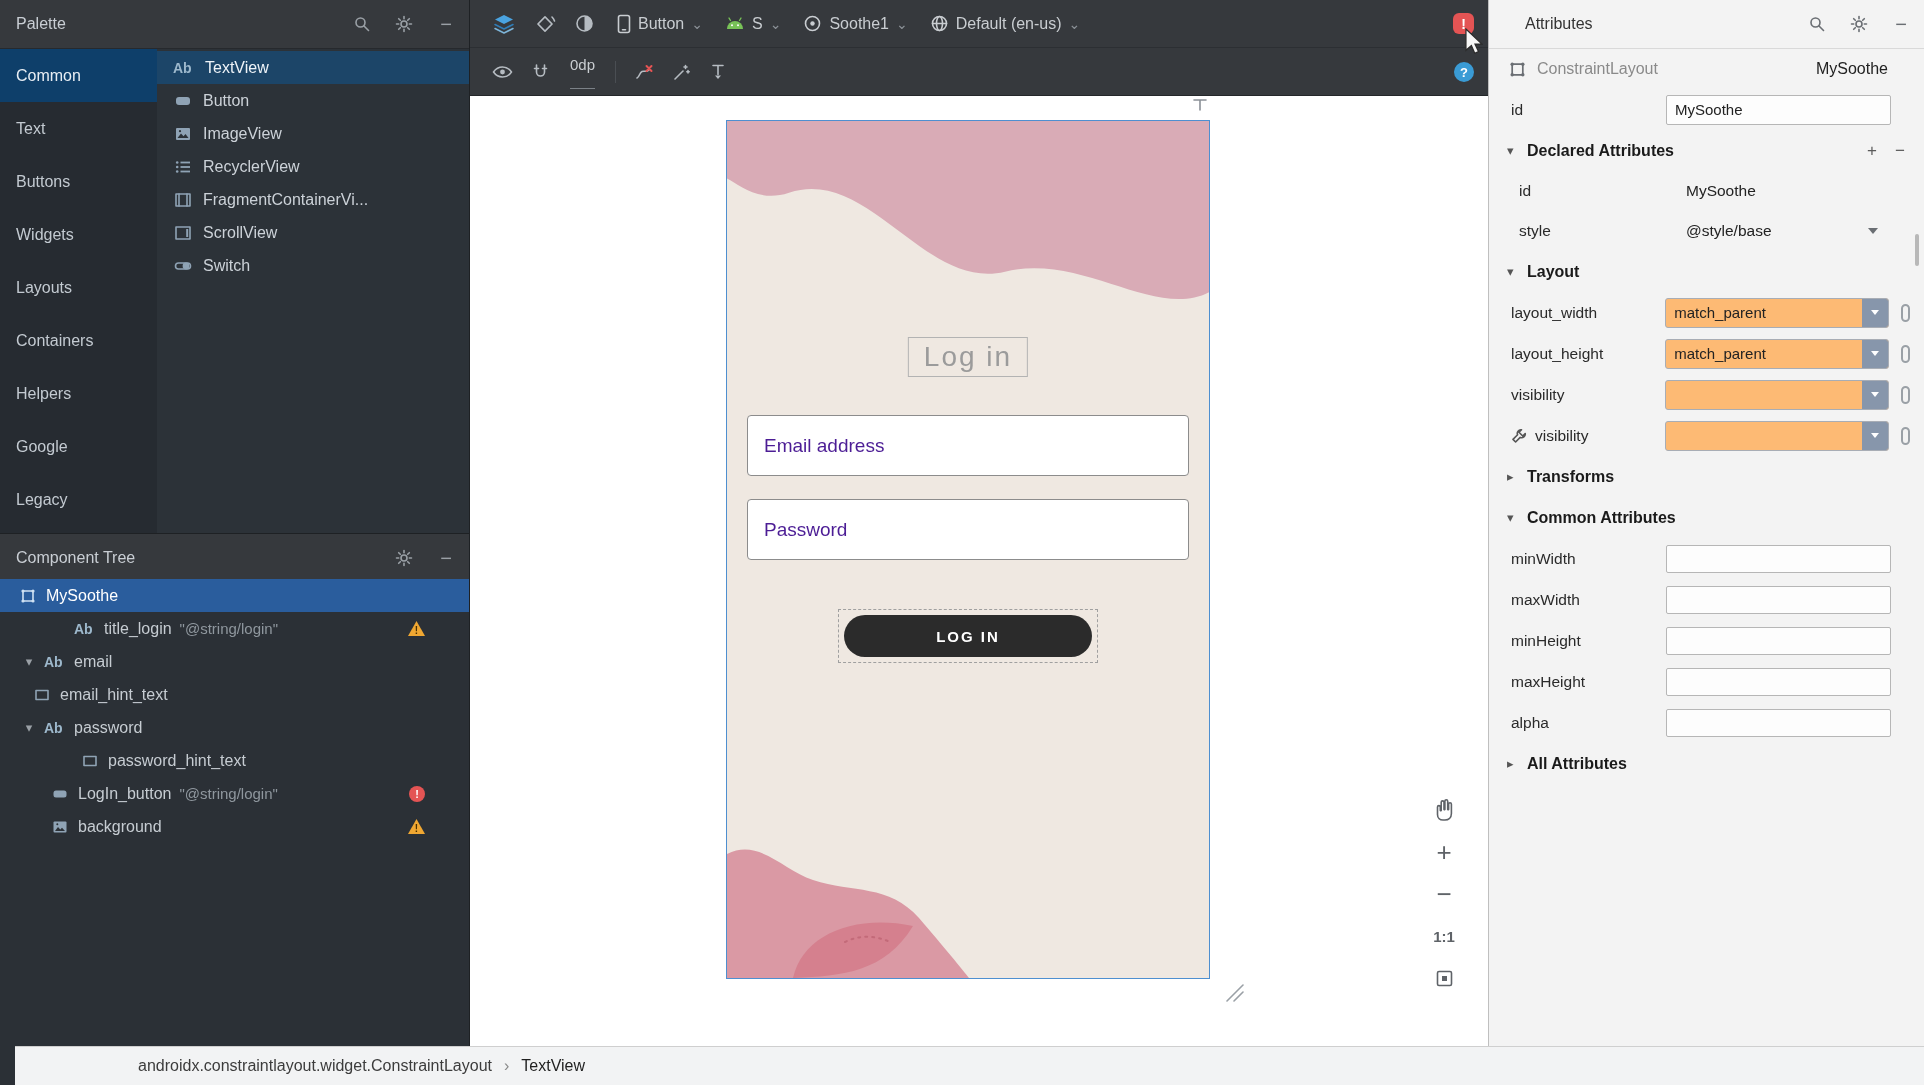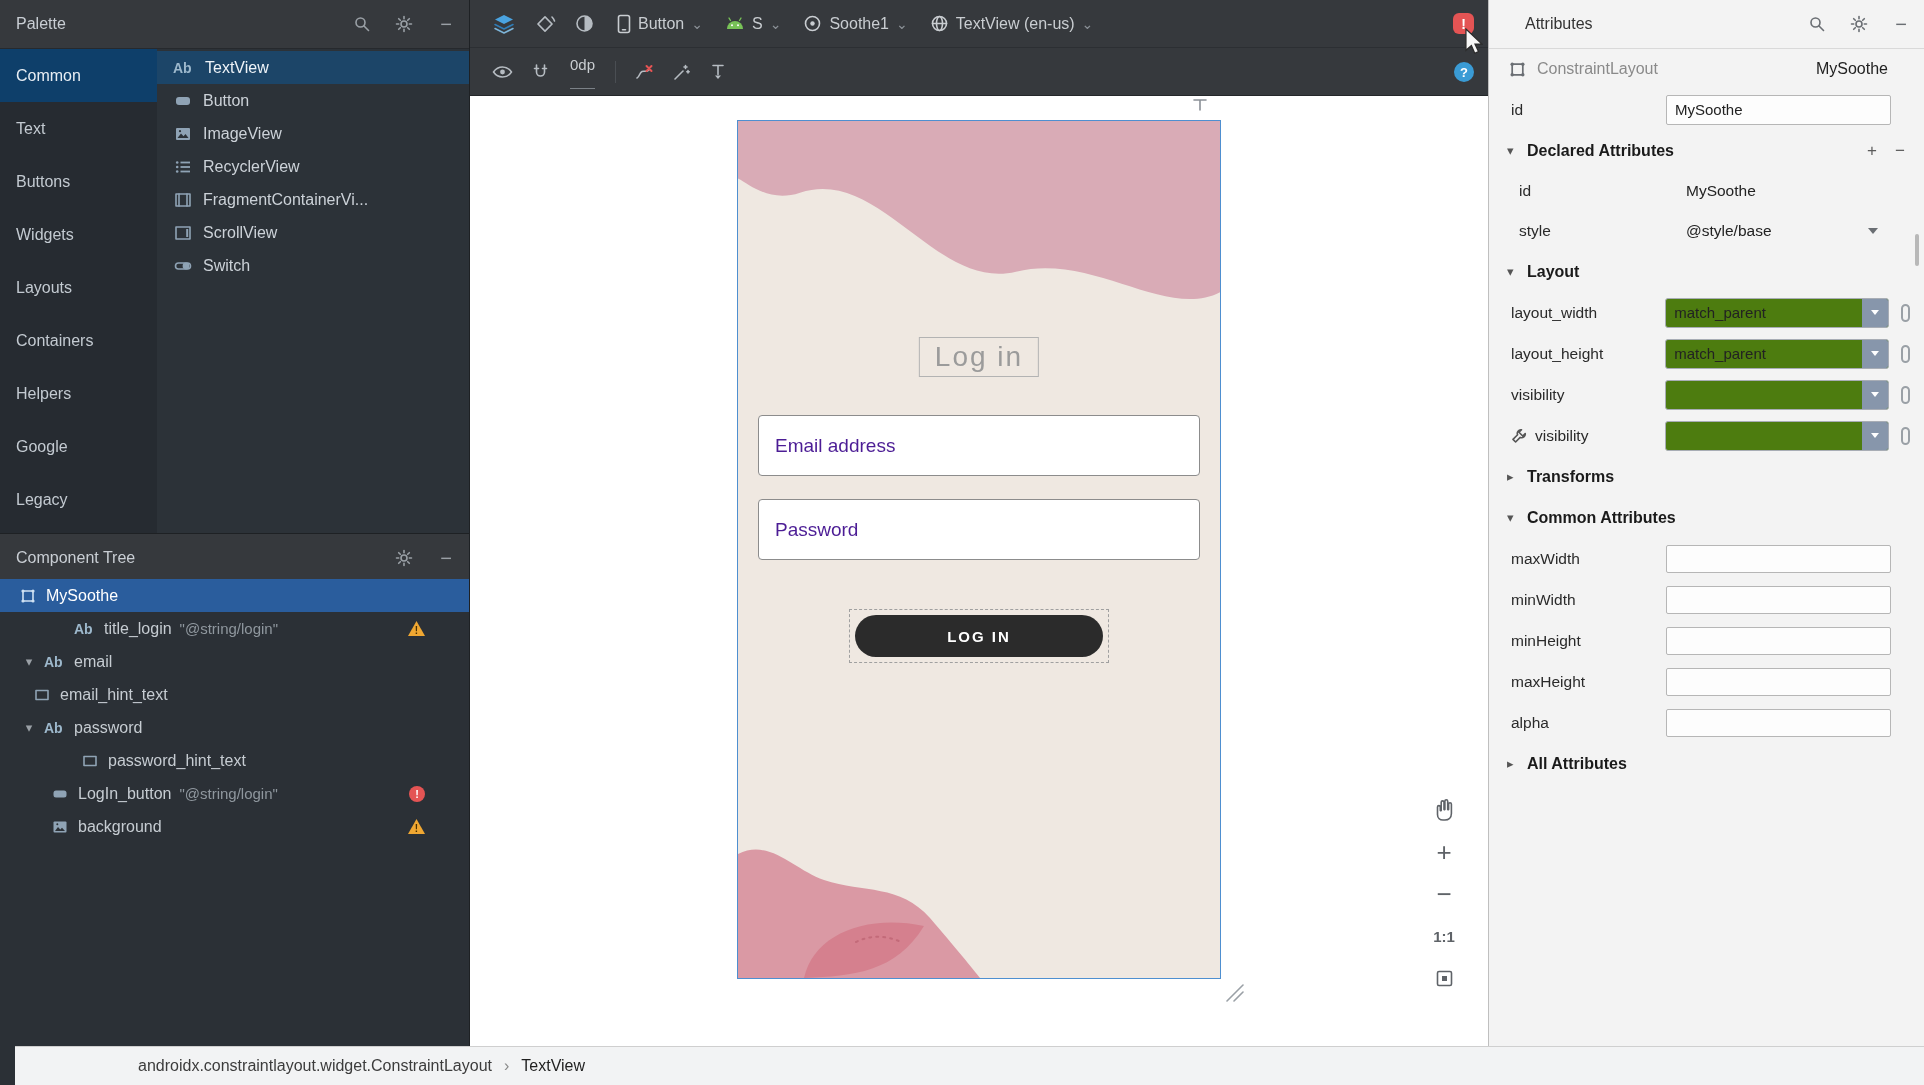--- a/index.html
+++ b/index.html
@@ -49,21 +49,21 @@
   #err-badge{margin-left:auto;margin-right:14px;width:21px;height:21px;border-radius:6px;background:#e45454;
     color:#fff;font-weight:bold;font-size:14px;display:flex;align-items:center;justify-content:center;cursor:pointer}
   #help-badge{margin-left:auto;margin-right:14px;width:20px;height:20px;border-radius:50%;background:#3a9bd5;
     color:#fff;font-size:13px;font-weight:bold;display:flex;align-items:center;justify-content:center;cursor:pointer}
   #margin-dd{margin-left:20px;border-bottom:1px solid #7b8187;padding-bottom:15px;cursor:pointer;font-size:15px}
   .vsep{width:1px;height:22px;background:#4a4e53;margin-left:20px}
   #cursor{position:absolute;left:995px;top:28px;z-index:60}
 
   
   #surface{position:absolute;left:470px;top:96px;width:1018px;height:950px;background:#ffffff}
-  #device{position:absolute;left:267px;top:24px;width:484px;height:859px;background:#efe8e1;
+  #device{position:absolute;left:256px;top:24px;width:484px;height:859px;background:#efe8e1;
     border:1px solid #4e8fd0;overflow:hidden}
   #blob-top{position:absolute;left:0;top:0;width:484px;height:205px;z-index:0}
   #blob-bottom{position:absolute;left:0;bottom:0;width:242px;height:152px;z-index:0}
   #title-sel{position:absolute;left:50%;transform:translateX(-50%);top:216px;z-index:2;
     border:1px solid #b3b3b3;padding:3px 15px;cursor:pointer}
   #title-sel span{color:#9b9b9b;font-size:28px;letter-spacing:2px}
   .efield{position:absolute;left:20px;right:20px;height:61px;background:#fff;border:1px solid #8c8c8c;
     border-radius:4px;display:flex;align-items:center;padding-left:16px;z-index:2;cursor:text}
   .efield span{color:#4c1d95;font-size:19px}
   #f-email{top:294px}
@@ -85,21 +85,21 @@
   #attrs-header{height:49px;display:flex;align-items:center;padding:0 14px 0 36px;border-bottom:1px solid #d9d9d9;color:#333}
   #attrs-header .hicons{color:#6a6e73}
   #comp-row{height:40px;display:flex;align-items:center;gap:10px;padding:0 36px 0 18px}
   #comp-type{color:#8a8a8a}
   #comp-id{margin-left:auto;color:#222}
   .arow{height:41px;display:flex;align-items:center;padding:0 14px 0 22px}
   .alabel{width:155px;font-size:15.5px;color:#2a2a2a;display:flex;align-items:center;gap:8px}
   .ain{width:225px;height:30px;border:1px solid #b6b6b6;border-radius:2px;background:#fdfdfd;
     padding:0 8px;font-size:15px;color:#222;font-family:inherit}
   .ain-sm{height:28px}
-  .combo{width:225px;height:30px;border:1px solid #a8adb5;border-radius:3px;background:#4d7c0f;
+  .combo{width:225px;height:30px;border:1px solid #a8adb5;border-radius:3px;background:#fdba74;
     display:flex;align-items:center;cursor:pointer}
   .combo-val{flex:1;padding-left:8px;font-size:15px;color:#222}
   .combo-btn{width:26px;height:100%;background:#8796ab;border-radius:0 2px 2px 0;display:flex;
     align-items:center;justify-content:center}
   .carrow{width:0;height:0;border-left:4.5px solid transparent;border-right:4.5px solid transparent;border-top:5.5px solid #fff}
   .tpill{width:9px;height:18px;border:2px solid #9aa0a6;border-radius:5px;margin-left:12px}
   .sect{height:41px;display:flex;align-items:center;gap:8px;padding:0 14px 0 18px;cursor:pointer}
   .schev{color:#555;font-size:13px;width:12px}
   .stitle{font-weight:bold;font-size:16px;color:#1a1a1a}
   .sicon{color:#5a5a5a;font-size:17px;width:20px;text-align:center;cursor:pointer}
@@ -361,21 +361,21 @@
         </svg>
       <span>Soothe1</span>
       <span class="chev">⌄</span>
     </span>
     <span class="chip">
       <svg width="19" height="19" viewBox="0 0 19 19" class="ico">
           <circle cx="9.5" cy="9.5" r="7" class="sic"></circle>
           <ellipse cx="9.5" cy="9.5" rx="3" ry="7" class="sic" stroke-width="1.2"></ellipse>
           <path d="M2.5 9.5h14" class="sic" stroke-width="1.2"></path>
         </svg>
-      <span>TextView (en-us)</span>
+      <span>Default (en-us)</span>
       <span class="chev">⌄</span>
     </span>
     <span id="err-badge">!</span>
   </div>
   <div class="tb-row" id="tb-row2">
     <span class="tbico">
         <svg width="21" height="18" viewBox="0 0 21 18">
           <path d="M1.5 9s3.5-5 9-5 9 5 9 5-3.5 5-9 5-9-5-9-5z" class="sic"></path>
           <circle cx="10.5" cy="9" r="2.4" fill="currentColor"></circle>
         </svg>
@@ -588,25 +588,25 @@
   <div class="sect">
     <span class="schev">▸</span>
     <span class="stitle">Transforms</span>
   </div>
 
   <div class="sect">
     <span class="schev">▾</span>
     <span class="stitle">Common Attributes</span>
   </div>
   <div class="arow">
+    <span class="alabel">minWidth</span>
+    <input class="ain ain-sm" value="" style="">
+  </div>
+  <div class="arow">
     <span class="alabel">maxWidth</span>
-    <input class="ain ain-sm" value="" style="">
-  </div>
-  <div class="arow">
-    <span class="alabel">minWidth</span>
     <input class="ain ain-sm" value="" style="">
   </div>
   <div class="arow">
     <span class="alabel">minHeight</span>
     <input class="ain ain-sm" value="" style="">
   </div>
   <div class="arow">
     <span class="alabel">maxHeight</span>
     <input class="ain ain-sm" value="" style="">
   </div>

